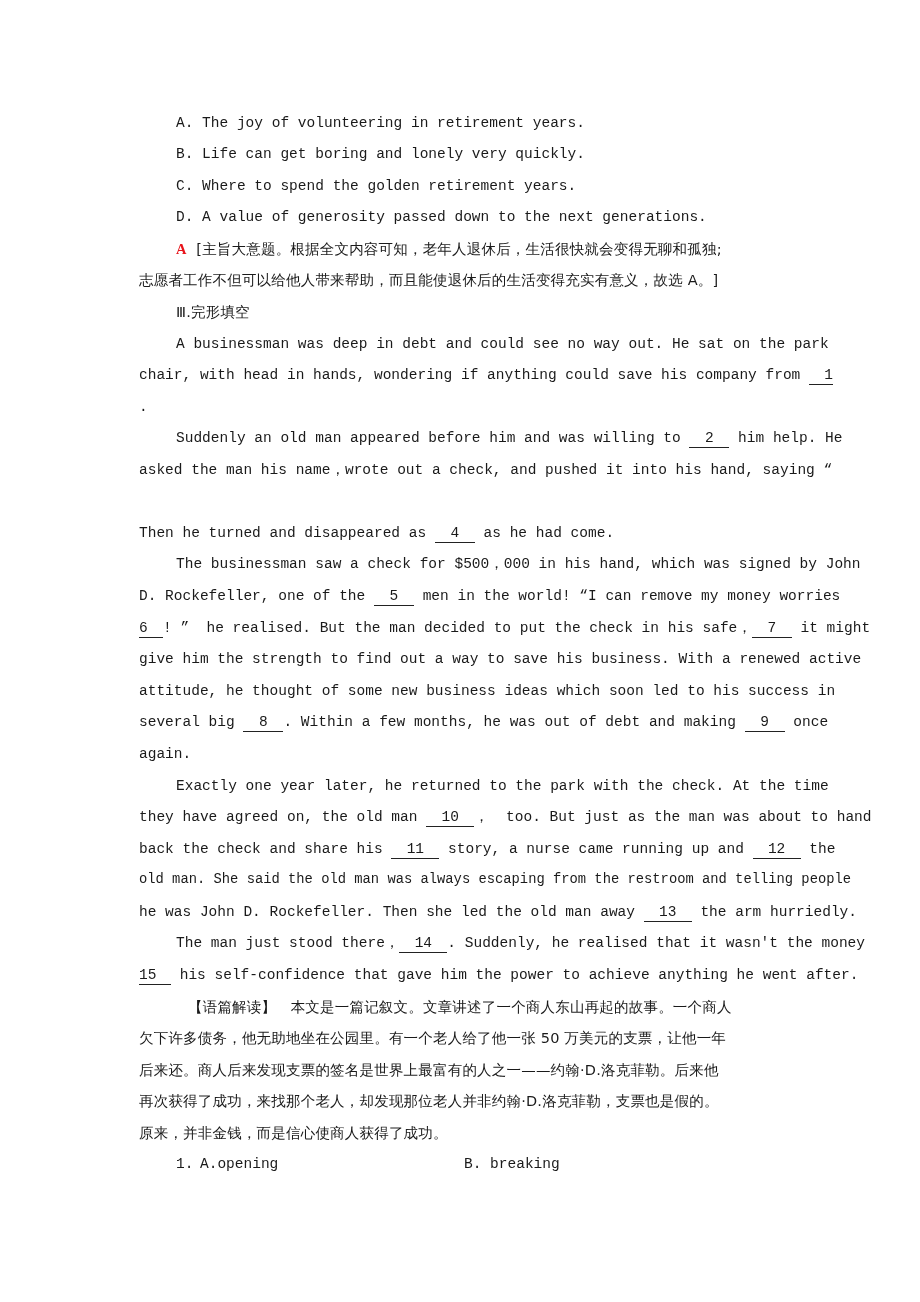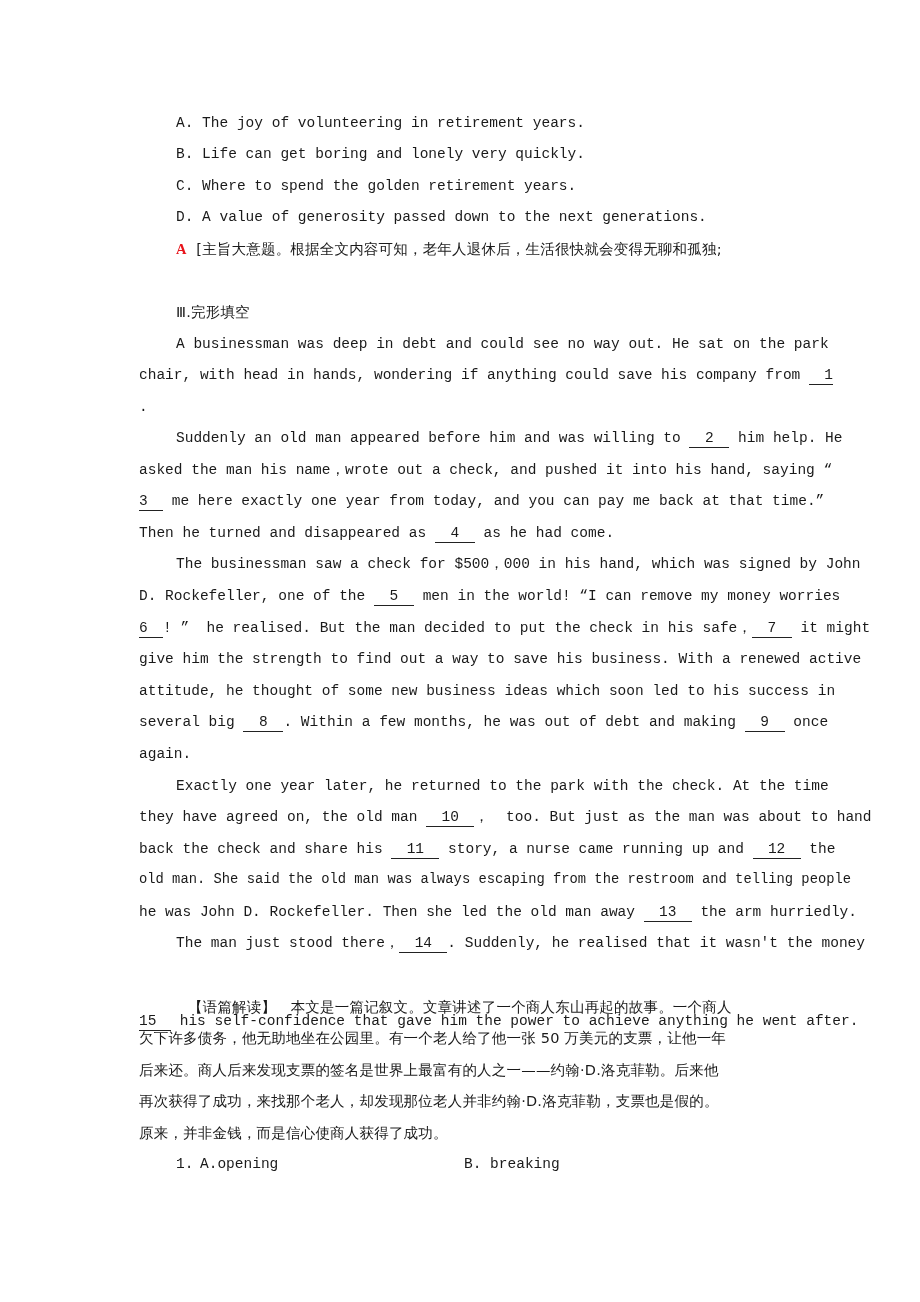--- a/index.html
+++ b/index.html
@@ -55,48 +55,48 @@
 <body>
 
 <div class="page">
 
   <div class="line mono indent" style="top:113px;"><span>A.</span> <span>The joy of volunteering in retirement years.</span></div>
   <div class="line mono indent" style="top:176px;"><span>C.</span> <span>Where to spend the golden retirement years.</span></div>
   <div class="line mono indent" style="top:144px;"><span>B.</span> <span>Life can get boring and lonely very quickly.</span></div>
   <div class="line mono indent" style="top:207px;"><span>D.</span> <span>A value of generosity passed down to the next generations.</span></div>
 
   <div class="line cjk indent" style="top:239px;"><span class="answer-red">A</span>  <span>[主旨大意题。根据全文内容可知，老年人退休后，生活很快就会变得无聊和孤独;</span></div>
+  <div class="line cjk" style="top:270px;">志愿者工作不但可以给他人带来帮助，而且能使退休后的生活变得充实有意义，故选 A。]</div>
 
   <div class="line cjk indent" style="top:302px;">Ⅲ.完形填空</div>
 
   <div class="line mono indent" style="top:334px;text-align:right;">A businessman was deep in debt and could see no way out. He sat on the park</div>
   <div class="line mono" style="top:365px;"><span>chair, with head in hands, wondering if anything could save his company from </span><span class="blank" style="width:24px;text-align:right;">1</span></div>
   <div class="line mono" style="top:397px;">.</div>
 
   <div class="line mono indent" style="top:428px;"><span>Suddenly an old man appeared before him and was willing to </span><span class="blank" style="width:40px;">2</span><span> him help. He</span></div>
   <div class="line mono" style="top:460px;">asked the man his name，wrote out a check, and pushed it into his hand, saying “</div>
-  <div class="line mono" style="top:491px;"><span class="blank" style="width:24px;text-align:left;">3</span><span> me here exactly one year from today, and you can pay me back at that time.”</span></div>
   <div class="line mono" style="top:523px;"><span>Then he turned and disappeared as </span><span class="blank" style="width:40px;">4</span><span> as he had come.</span></div>
 
   <div class="line mono indent" style="top:554px;">The businessman saw a check for $500，000 in his hand, which was signed by John</div>
   <div class="line mono" style="top:586px;"><span>D. Rockefeller, one of the </span><span class="blank" style="width:40px;">5</span><span> men in the world! “I can remove my money worries</span></div>
   <div class="line mono" style="top:618px;"><span class="blank" style="width:24px;text-align:left;">6</span><span>! ”  he realised. But the man decided to put the check in his safe，</span><span class="blank" style="width:40px;">7</span><span> it might</span></div>
   <div class="line mono" style="top:649px;">give him the strength to find out a way to save his business. With a renewed active</div>
   <div class="line mono" style="top:681px;">attitude, he thought of some new business ideas which soon led to his success in</div>
   <div class="line mono" style="top:712px;"><span>several big </span><span class="blank" style="width:40px;">8</span><span>. Within a few months, he was out of debt and making </span><span class="blank" style="width:40px;">9</span><span> once</span></div>
   <div class="line mono" style="top:744px;">again.</div>
 
   <div class="line mono indent" style="top:776px;">Exactly one year later, he returned to the park with the check. At the time</div>
   <div class="line mono" style="top:807px;"><span>they have agreed on, the old man </span><span class="blank" style="width:48px;">10</span><span>，  too. But just as the man was about to hand</span></div>
   <div class="line mono" style="top:839px;"><span>back the check and share his </span><span class="blank" style="width:48px;">11</span><span> story, a nurse came running up and </span><span class="blank" style="width:48px;">12</span><span> the</span></div>
   <div class="line mono" style="top:870px;font-size:13.8px;">old man. She said the old man was always escaping from the restroom and telling people</div>
   <div class="line mono" style="top:902px;"><span>he was John D. Rockefeller. Then she led the old man away </span><span class="blank" style="width:48px;">13</span><span> the arm hurriedly.</span></div>
 
   <div class="line mono indent" style="top:933px;"><span>The man just stood there，</span><span class="blank" style="width:48px;">14</span><span>. Suddenly, he realised that it wasn't the money</span></div>
-  <div class="line mono" style="top:965px;margin-top:46px;"><span class="blank" style="width:32px;text-align:left;">15</span><span> his self-confidence that gave him the power to achieve anything he went after.</span></div>
+  <div class="line mono" style="top:965px;"><span class="blank" style="width:32px;text-align:left;">15</span><span> his self-confidence that gave him the power to achieve anything he went after.</span></div>
 
   <div class="line cjk indent" style="top:997px;margin-left:12px;"><span>【语篇解读】</span>   <span>本文是一篇记叙文。文章讲述了一个商人东山再起的故事。一个商人</span></div>
   <div class="line cjk" style="top:1028px;">欠下许多债务，他无助地坐在公园里。有一个老人给了他一张 50 万美元的支票，让他一年</div>
   <div class="line cjk" style="top:1060px;">后来还。商人后来发现支票的签名是世界上最富有的人之一——约翰·D.洛克菲勒。后来他</div>
   <div class="line cjk" style="top:1091px;">再次获得了成功，来找那个老人，却发现那位老人并非约翰·D.洛克菲勒，支票也是假的。</div>
   <div class="line cjk" style="top:1123px;">原来，并非金钱，而是信心使商人获得了成功。</div>
 
   <div class="line mono indent" style="top:1154px;">1.</div>
   <div class="line mono" style="left:200px;top:1154px;">A.opening</div>
   <div class="line mono" style="left:464px;top:1154px;">B. breaking</div>

